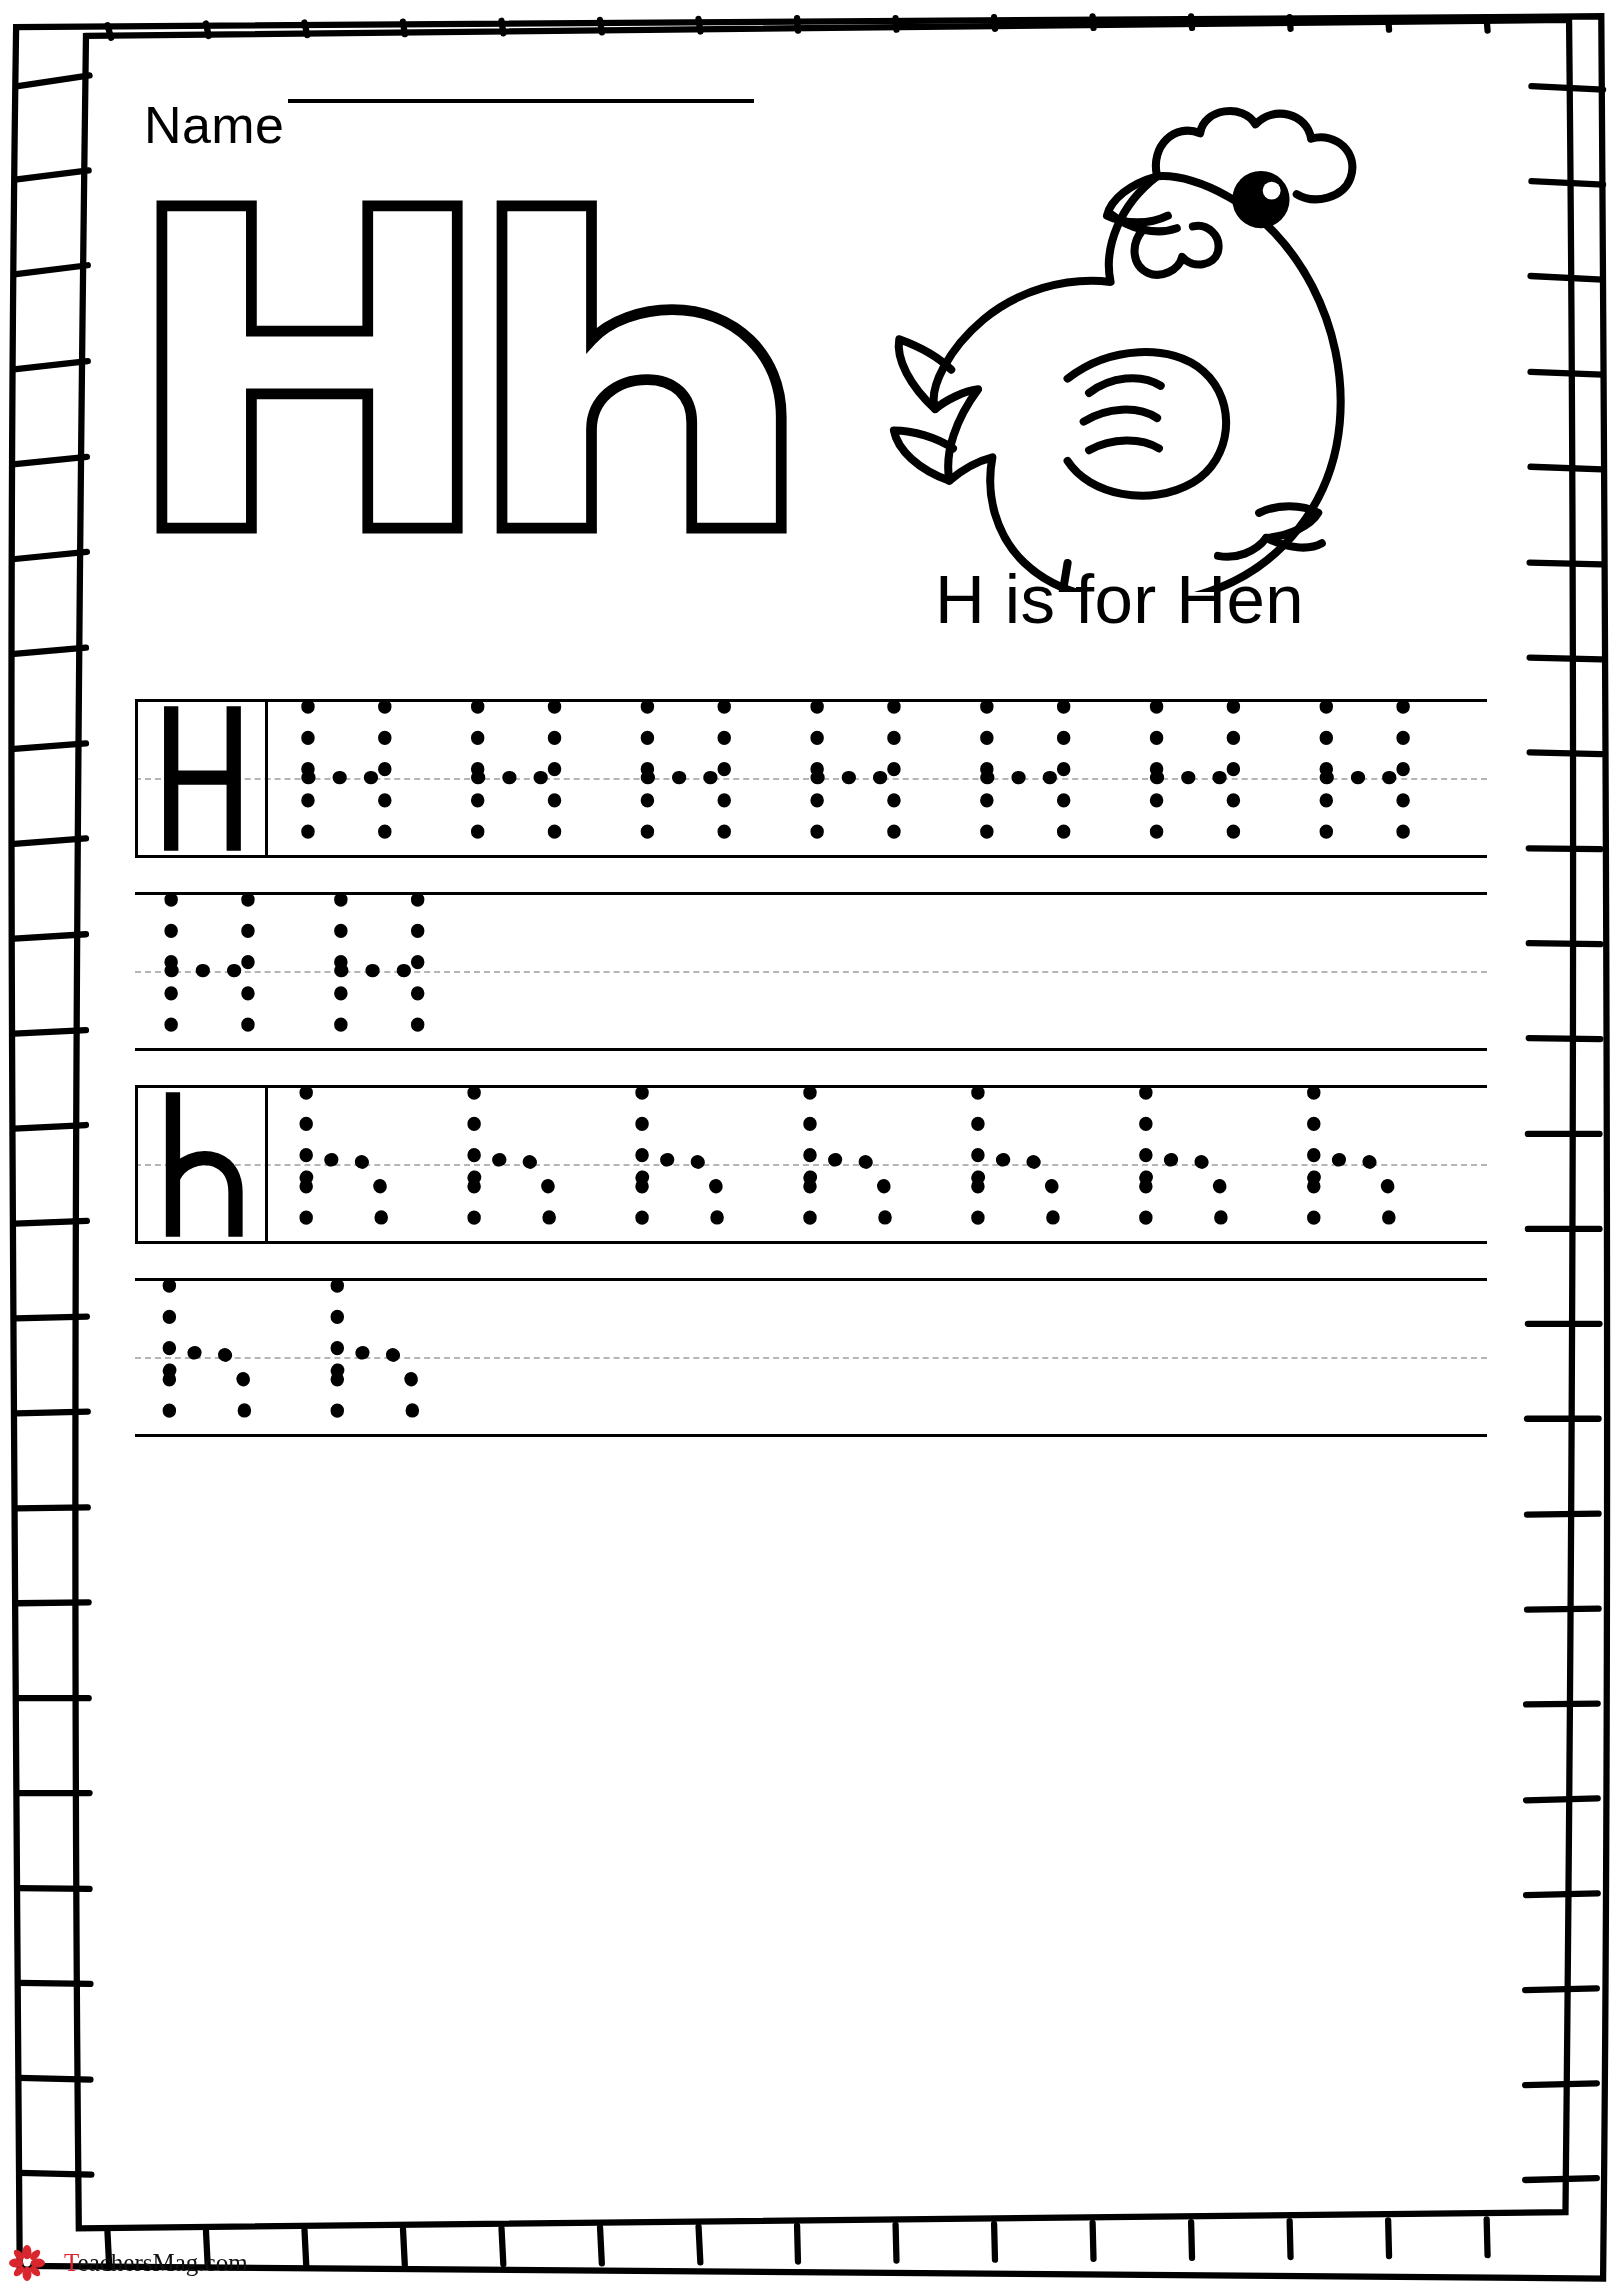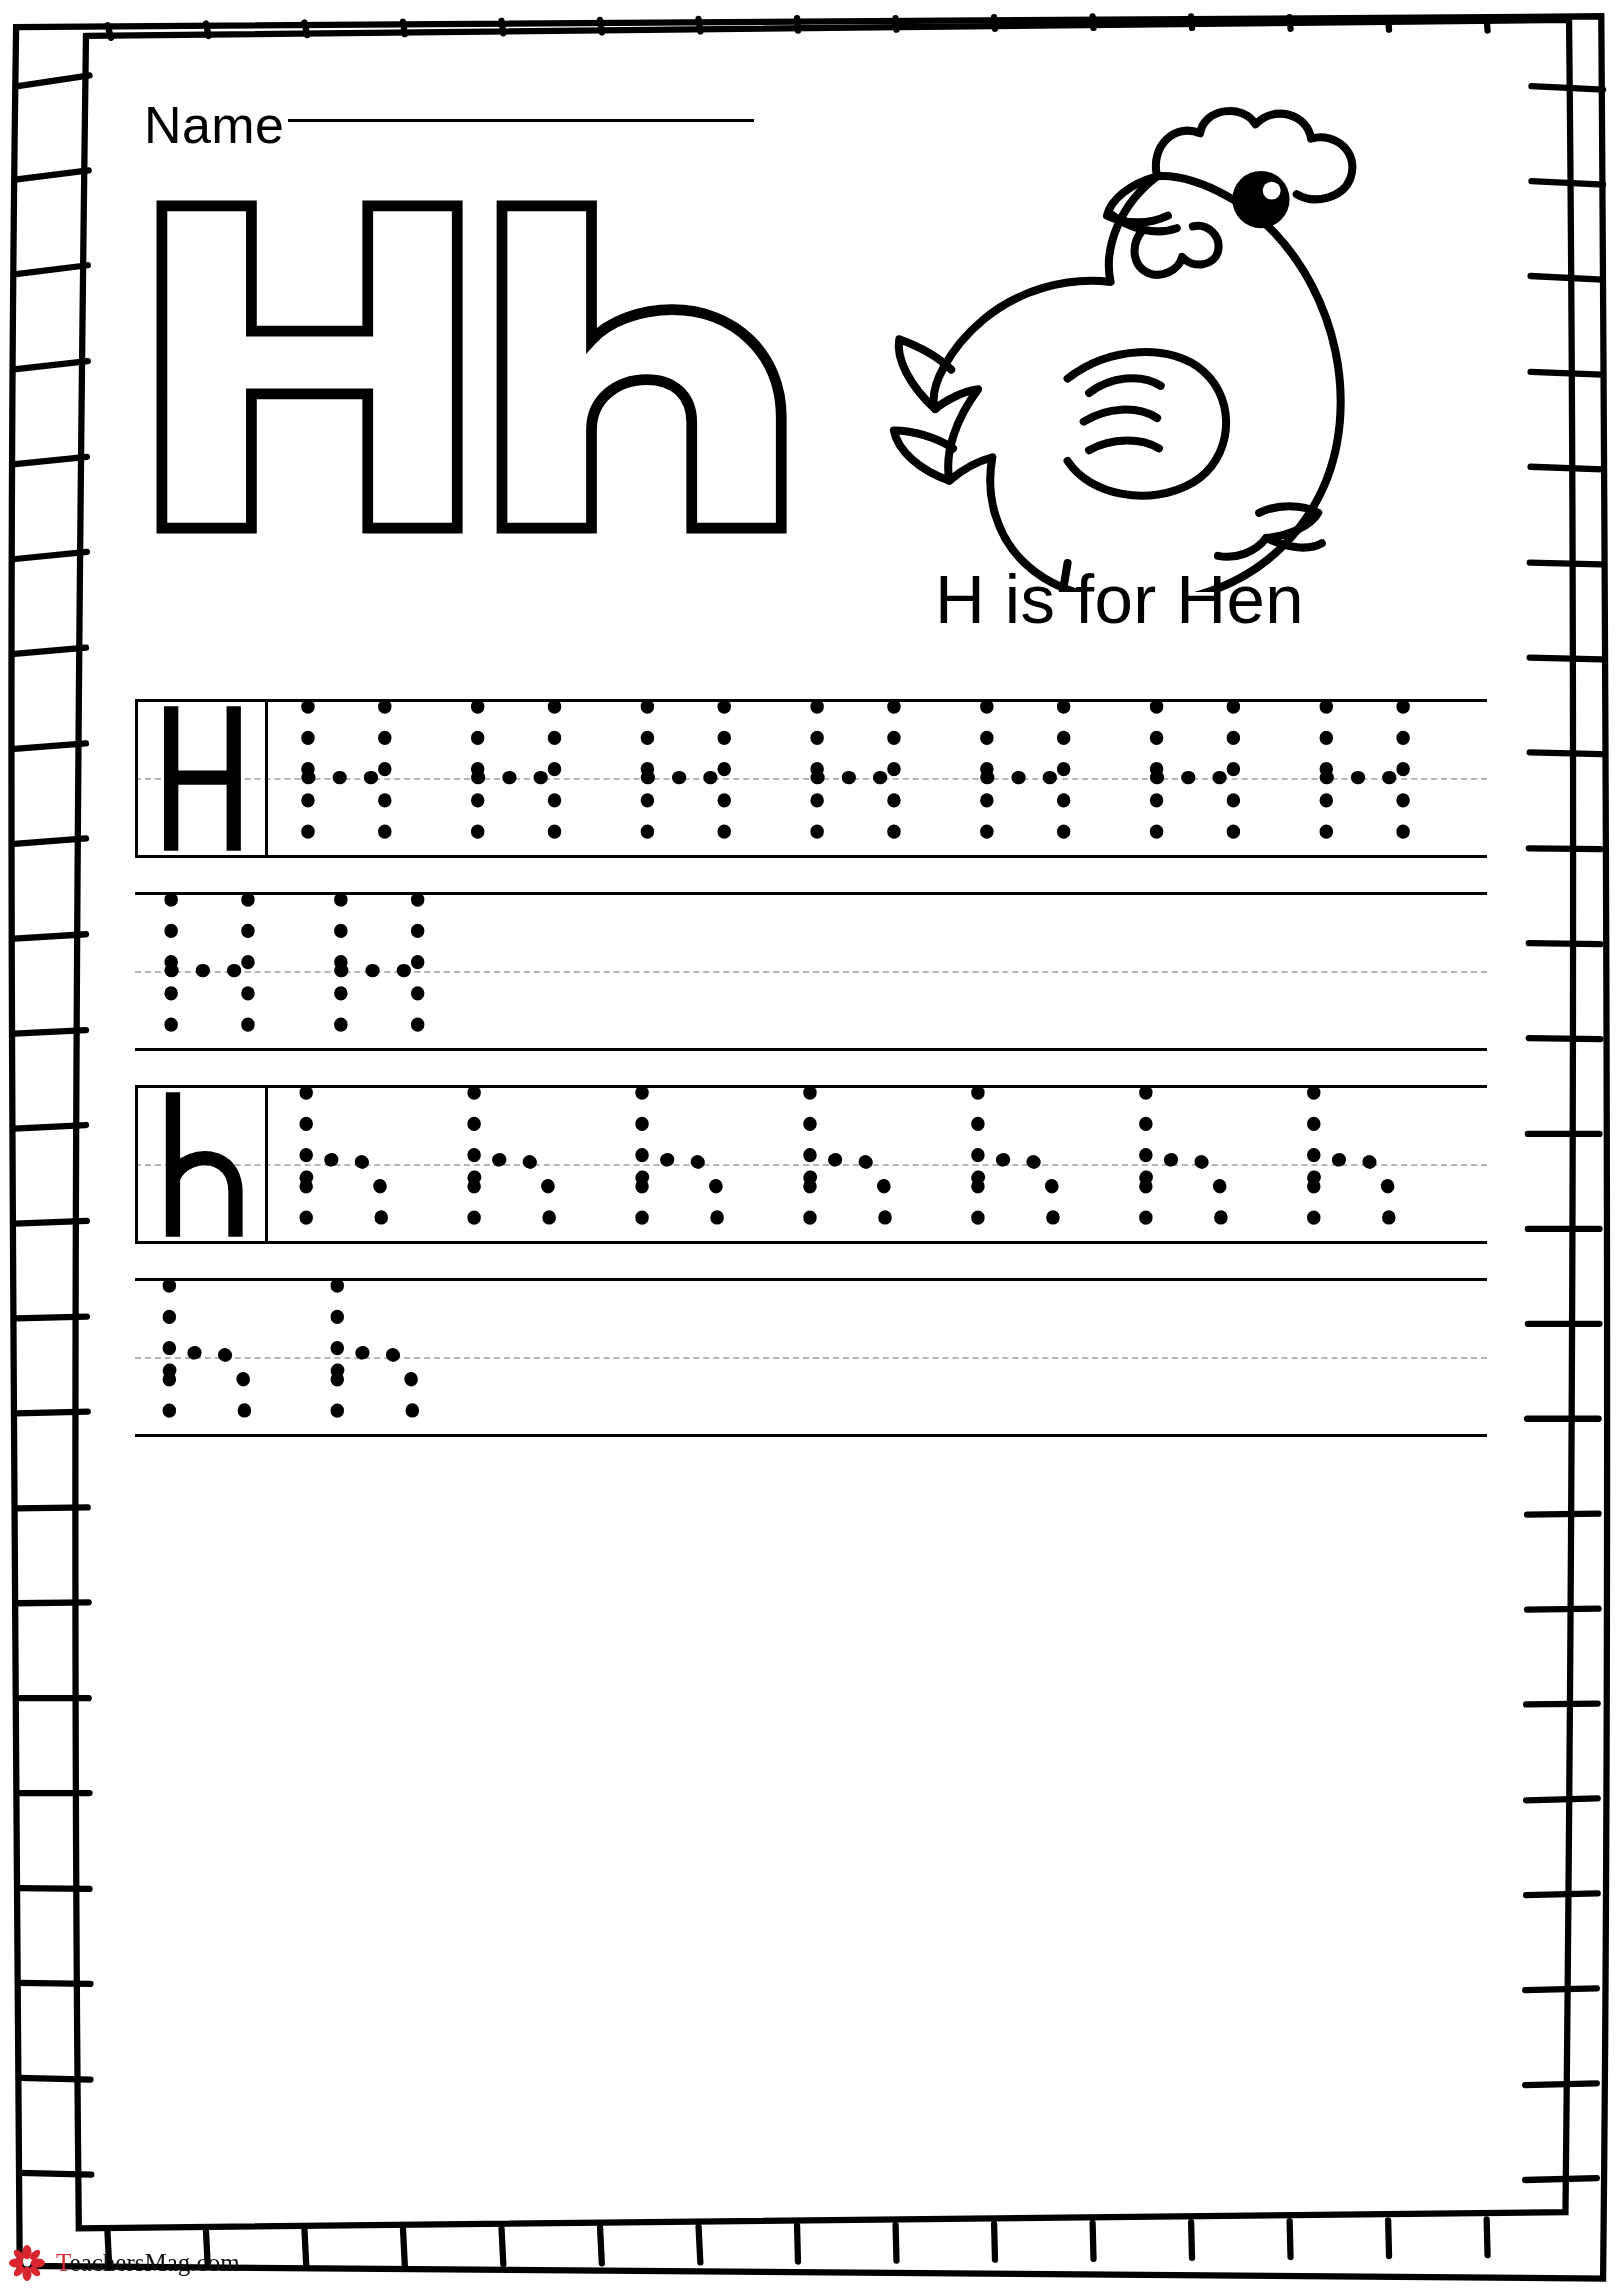--- a/index.html
+++ b/index.html
@@ -37,21 +37,21 @@
     width: 1514px;
     height: 2167px;
   }
 
   
   .name-row {
     position: absolute;
     left: 90px;
     top: 63px;
     display: flex;
-    align-items: center;
+    align-items: flex-start;
     gap: 4px;
   }
   .name-label {
     font-size: 52px;
     line-height: 1;
     letter-spacing: 0.4px;
   }
   .name-blank {
     width: 466px;
     height: 3.6px;
@@ -150,21 +150,21 @@
     height: 159px;
   }
 
   
   .footer {
     position: absolute;
     left: 9px;
     bottom: 12.5px;
     display: flex;
     align-items: center;
-    gap: 11px;
+    gap: 19px;
   }
   .footer .flower {
     width: 36px;
     height: 36px;
   }
   .footer .brand {
     font-size: 25px;
     color: #d9262e;
     font-family: "Liberation Serif", serif;
   }

